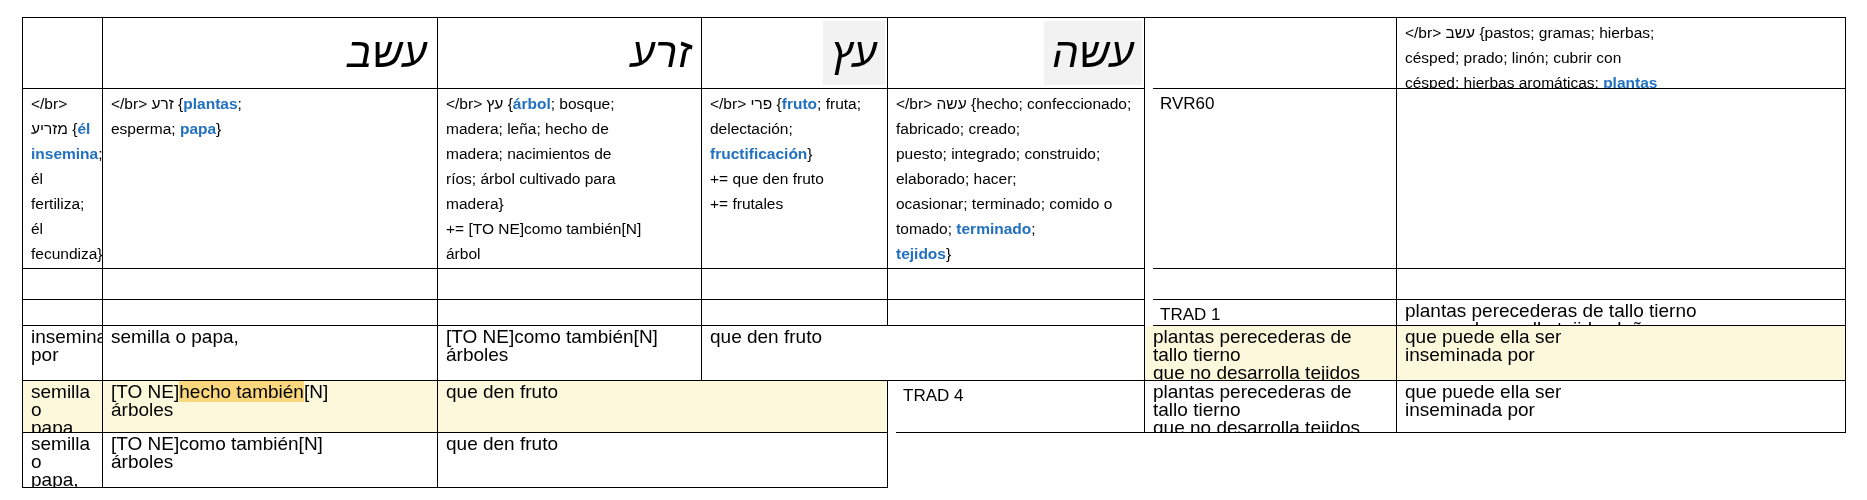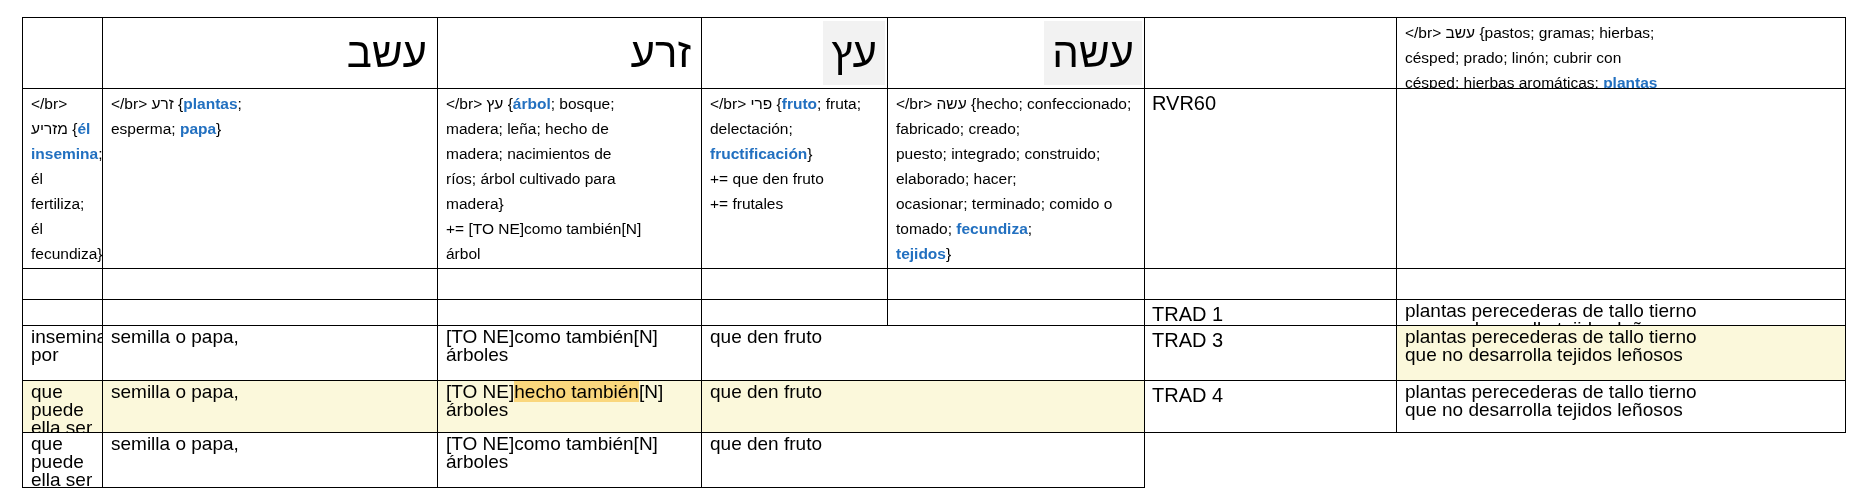--- a/index.html
+++ b/index.html
@@ -22,25 +22,25 @@
     border-left:1.5px solid #000;
   }
   .c{
     border-right:1.5px solid #000;
     border-bottom:1.5px solid #000;
     box-sizing:border-box;
     overflow:hidden;
     background:#fff;
   }
   .hdr{display:flex;align-items:center;justify-content:flex-end;padding-right:2px;}
-  .heb{font-size:42px;line-height:62px;padding:1px 8px;white-space:nowrap;}
+  .heb{font-size:42px;line-height:62px;padding:1px 8px;white-space:nowrap;font-style:italic;}
   .heb.shaded{background:var(--shade);}
   .def{font-size:15.5px;line-height:25px;padding:2px 8px;white-space:pre-wrap;}
   .td{font-size:19px;line-height:18px;padding:2px 8px;white-space:pre-wrap;}
-  .rl{font-size:20px;line-height:25px;padding:2px 7px;white-space:nowrap;}
+  .rl{font-size:17px;line-height:25px;padding:2px 7px;white-space:nowrap;margin-left:8px;}
   .b{color:var(--blue);font-weight:bold;}
   .hl{background:var(--orange);}
   .yrow{background:var(--yellow);}
   .span2{grid-column:span 2;}
 </style>
 </head>
 <body>
 
 <div class="tbl">
 
@@ -77,21 +77,21 @@
 ríos; árbol cultivado para
 madera}
 += [TO NE]como también[N]
 árbol</span></div>
   <div class="c def"><span>&lt;/br&gt; פרי {</span><span class="b">fruto</span><span>; fruta;
 delectación; </span><span class="b">fructificación</span><span>}
 += que den fruto
 += frutales</span></div>
   <div class="c def"><span>&lt;/br&gt; עשה {hecho; confeccionado; fabricado; creado;
 puesto; integrado; construido; elaborado; hacer;
-ocasionar; terminado; comido o tomado; </span><span class="b">fecundiza</span><span>;
+ocasionar; terminado; comido o tomado; </span><span class="b">terminado</span><span>;
 </span><span class="b">tejidos</span><span>}
 += que den עשה fruto פרי</span></div>
 
   <div class="c rl">RVR60</div>
   <div class="c"></div>
   <div class="c"></div>
   <div class="c"></div>
   <div class="c"></div>
   <div class="c"></div>
   <div class="c"></div>
@@ -106,21 +106,20 @@
 
   <div class="c rl">TRAD 1</div>
   <div class="c td">plantas perecederas de tallo tierno
 que no desarrolla tejidos leñosos</div>
   <div class="c td">inseminada por</div>
   <div class="c td">semilla o papa,</div>
   <div class="c td">[TO NE]como también[N]
 árboles</div>
   <div class="c td span2">que den fruto</div>
 
-  <div class="c rl">TRAD 3</div>
   <div class="c td yrow">plantas perecederas de tallo tierno
 que no desarrolla tejidos leñosos</div>
   <div class="c td yrow">que puede ella ser
 inseminada por</div>
   <div class="c td yrow">semilla o papa,</div>
   <div class="c td yrow"><span>[TO NE]</span><span class="hl">hecho también</span><span>[N]
 árboles</span></div>
   <div class="c td yrow span2">que den fruto</div>
 
   <div class="c rl">TRAD 4</div>

